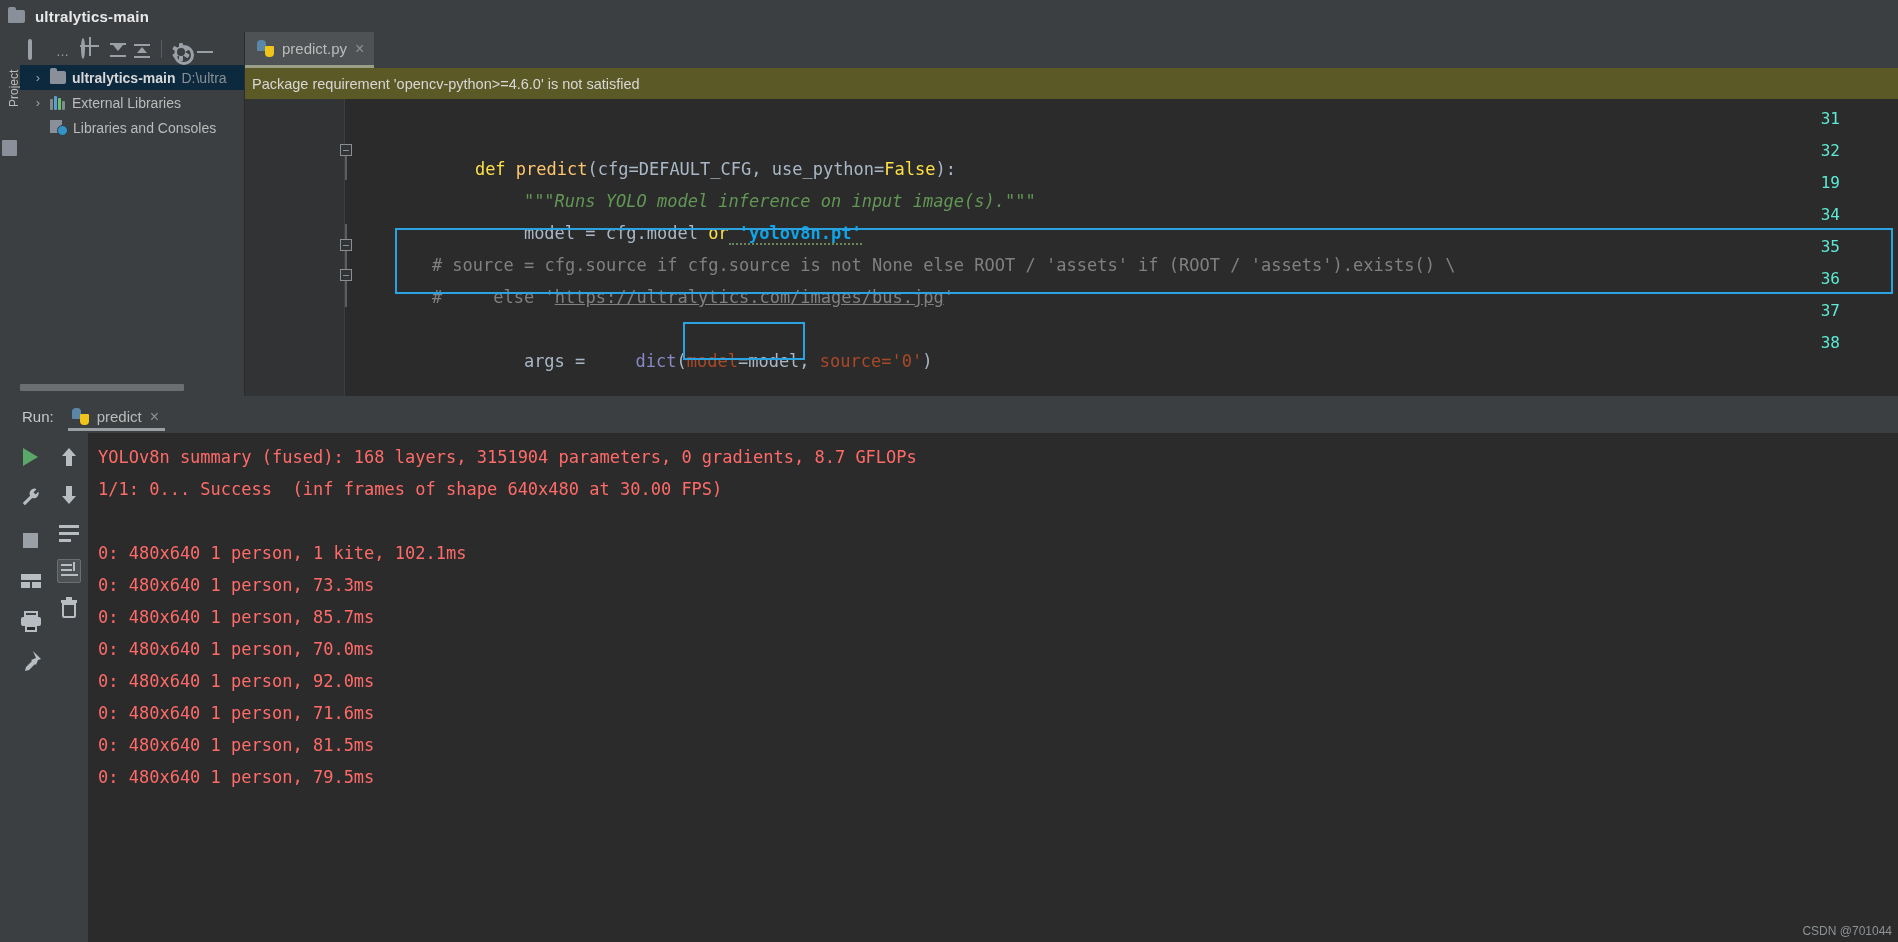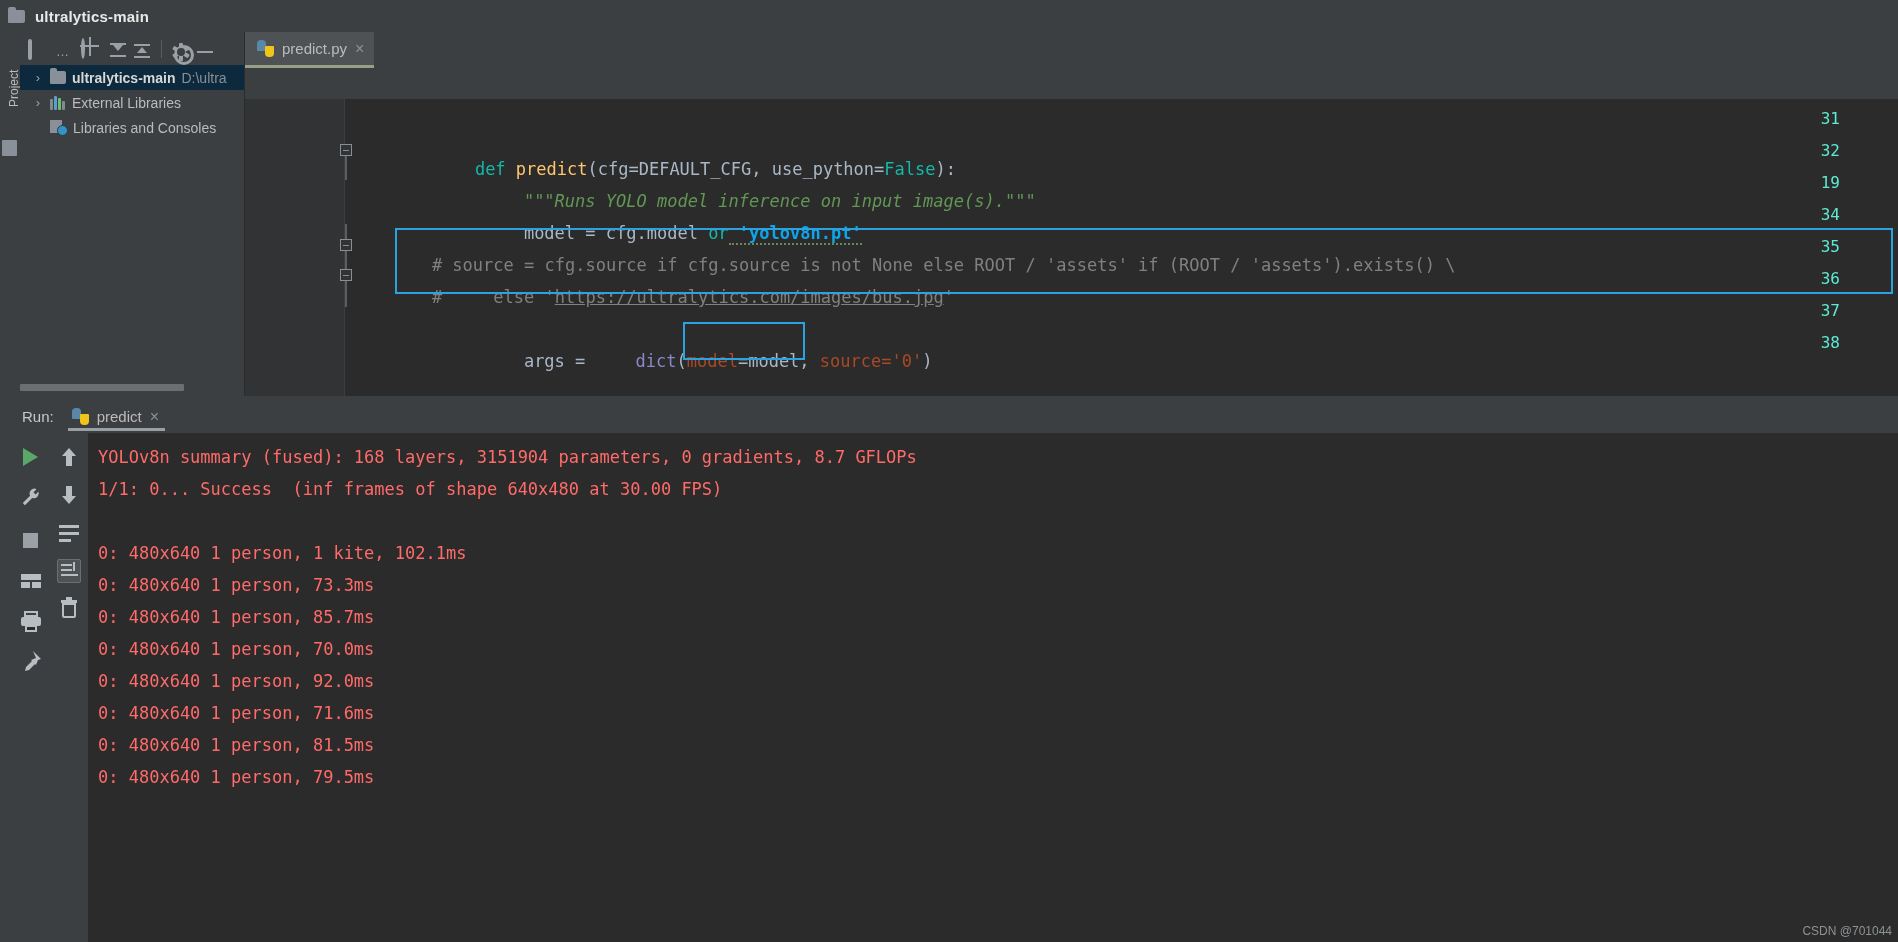--- a/index.html
+++ b/index.html
@@ -172,21 +172,21 @@
     content: ""; position: absolute; left: 2px; top: 4.5px; width: 6px; height: 1.5px; background: #8a8f94;
   }
   .foldline { position: absolute; left: 100px; width: 1.5px; background: #5c5f61; }
 
   .code {
     position: absolute; left: 100px; top: 0; right: 0; height: 297px;
     font-family: "DejaVu Sans Mono", monospace; font-size: 17px;
     white-space: pre; color: #a9b7c6;
   }
   .cl { position: absolute; left: 0; }
-  .k  { color: #14b8a6; }          
+  .k  { color: #fde047; }          
   .fn { color: #ffc66d; }          
   .s  { color: #0ea5e9; font-weight: bold; }          
   .doc{ color: #629755; font-style: italic; } 
   .cm { color: #808080; }          
   .id { color: #a9b7c6; }          
   .kwarg { color: #aa4926; }       
   .builtin { color: #8888c6; margin-left: 40px; }
   .squig {
     border-bottom: 2px dotted #6a8759;
   }
@@ -334,20 +334,23 @@
     <div class="etab">
       <span class="pyicon">
         <span class="b1"></span>
           <span class="b2"></span>
       </span>
       <span>predict.py</span>
       <span class="tab-close">×</span>
     </div>
   </div>
 
+  <div class="warnbar">
+    <span>Package requirement 'opencv-python&gt;=4.6.0' is not satisfied</span>
+  </div>
 
   <div class="editor">
     <div class="gutter"></div>
     <div class="gutter-sep"></div>
 
     <div class="ln" style="top:10px;">31</div>
     <div class="ln" style="top:42px;">32</div>
     <div class="ln" style="top:74px;">19</div>
     <div class="ln" style="top:106px;">34</div>
     <div class="ln" style="top:138px;">35</div>

